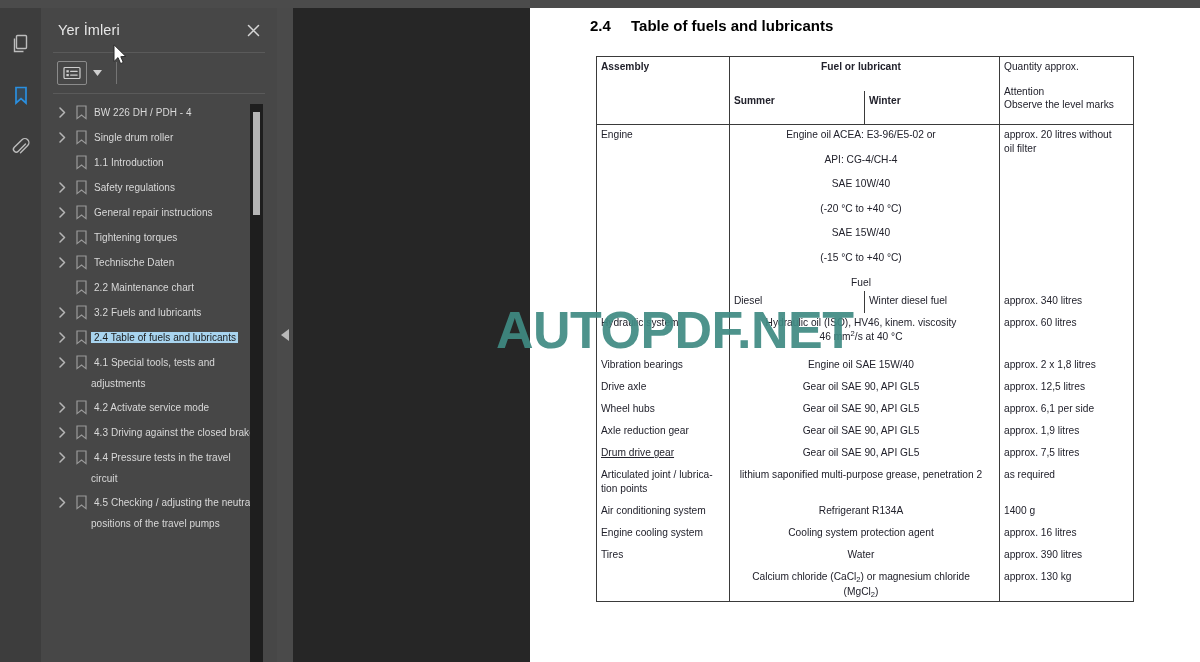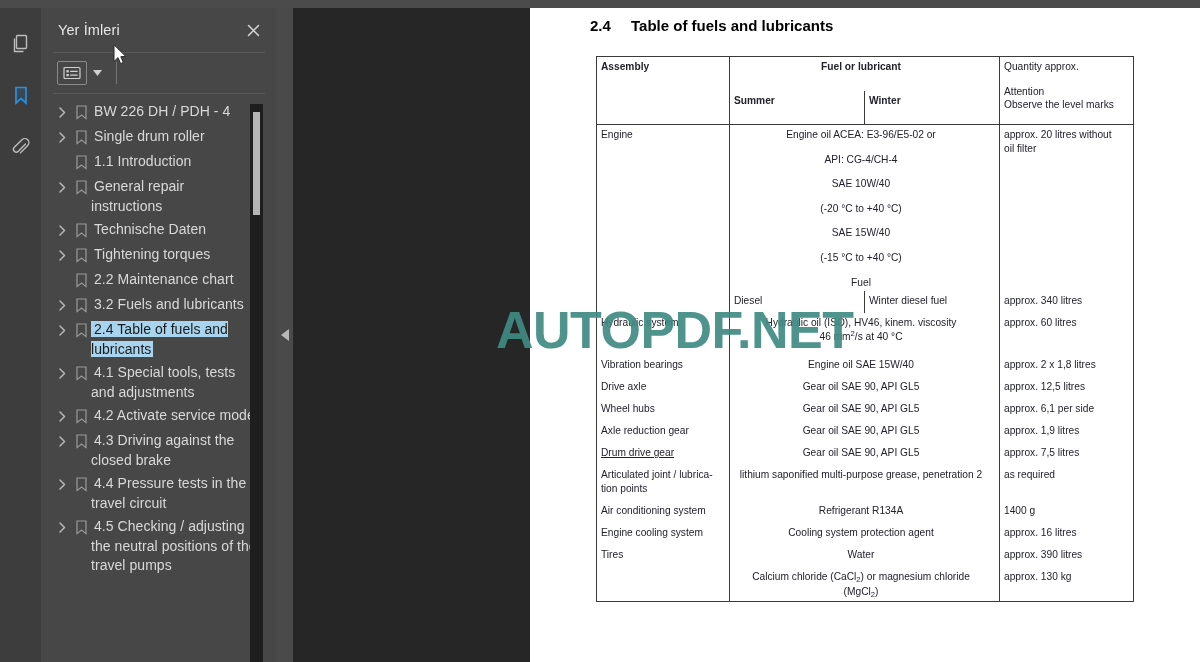--- a/index.html
+++ b/index.html
@@ -85,21 +85,21 @@
   }
   .twisty {
     width: 18px; flex: none; display: flex; justify-content: center;
     padding-top: 5px;
   }
   .bmk-ico {
     width: 20px; flex: none; display: flex; justify-content: center;
     padding-top: 3px;
   }
   .node-label {
-    color: #d9d9d9; font-size: 14px; line-height: 19.5px;
+    color: #d9d9d9; font-size: 10px; line-height: 19.5px;
     padding-left: 3px; letter-spacing: .05px;
   }
   .node.selected .node-label {
     background: #a8d4ef; color: #1b1b1b;
     outline: 1px dotted #4a4a4a; outline-offset: 0;
     padding-left: 3px; padding-right: 2px;
   }
 
   
   .sb-track {
@@ -282,47 +282,60 @@
             <div class="twisty">
               <svg width="7" height="11" viewBox="0 0 7 11" fill="none" stroke="#b6b6b6" stroke-width="1.5" stroke-linecap="round" stroke-linejoin="round">
                 <path d="M1 1 L5.5 5.5 L1 10"></path>
               </svg>
             </div>
             <div class="bmk-ico">
               <svg width="11" height="15" viewBox="0 0 11 15" fill="none" stroke="#9a9a9a" stroke-width="1.2">
                 <path d="M1 1 H10 V13.6 L5.5 10 L1 13.6 Z"></path>
               </svg>
             </div>
+            <div style="flex: 1 1 auto;"><span class="node-label">Safety regulations</span></div>
+          </div>
+          <div class="node">
+            <div class="twisty">
+              <svg width="7" height="11" viewBox="0 0 7 11" fill="none" stroke="#b6b6b6" stroke-width="1.5" stroke-linecap="round" stroke-linejoin="round">
+                <path d="M1 1 L5.5 5.5 L1 10"></path>
+              </svg>
+            </div>
+            <div class="bmk-ico">
+              <svg width="11" height="15" viewBox="0 0 11 15" fill="none" stroke="#9a9a9a" stroke-width="1.2">
+                <path d="M1 1 H10 V13.6 L5.5 10 L1 13.6 Z"></path>
+              </svg>
+            </div>
             <div style="flex: 1 1 auto;"><span class="node-label">General repair instructions</span></div>
           </div>
           <div class="node">
             <div class="twisty">
               <svg width="7" height="11" viewBox="0 0 7 11" fill="none" stroke="#b6b6b6" stroke-width="1.5" stroke-linecap="round" stroke-linejoin="round">
                 <path d="M1 1 L5.5 5.5 L1 10"></path>
               </svg>
             </div>
             <div class="bmk-ico">
               <svg width="11" height="15" viewBox="0 0 11 15" fill="none" stroke="#9a9a9a" stroke-width="1.2">
                 <path d="M1 1 H10 V13.6 L5.5 10 L1 13.6 Z"></path>
               </svg>
             </div>
+            <div style="flex: 1 1 auto;"><span class="node-label">Tightening torques</span></div>
+          </div>
+          <div class="node">
+            <div class="twisty">
+              <svg width="7" height="11" viewBox="0 0 7 11" fill="none" stroke="#b6b6b6" stroke-width="1.5" stroke-linecap="round" stroke-linejoin="round">
+                <path d="M1 1 L5.5 5.5 L1 10"></path>
+              </svg>
+            </div>
+            <div class="bmk-ico">
+              <svg width="11" height="15" viewBox="0 0 11 15" fill="none" stroke="#9a9a9a" stroke-width="1.2">
+                <path d="M1 1 H10 V13.6 L5.5 10 L1 13.6 Z"></path>
+              </svg>
+            </div>
             <div style="flex: 1 1 auto;"><span class="node-label">Technische Daten</span></div>
-          </div>
-          <div class="node">
-            <div class="twisty">
-              <svg width="7" height="11" viewBox="0 0 7 11" fill="none" stroke="#b6b6b6" stroke-width="1.5" stroke-linecap="round" stroke-linejoin="round">
-                <path d="M1 1 L5.5 5.5 L1 10"></path>
-              </svg>
-            </div>
-            <div class="bmk-ico">
-              <svg width="11" height="15" viewBox="0 0 11 15" fill="none" stroke="#9a9a9a" stroke-width="1.2">
-                <path d="M1 1 H10 V13.6 L5.5 10 L1 13.6 Z"></path>
-              </svg>
-            </div>
-            <div style="flex: 1 1 auto;"><span class="node-label">Tightening torques</span></div>
           </div>
           <div class="node">
             <div class="twisty"></div>
             <div class="bmk-ico">
               <svg width="11" height="15" viewBox="0 0 11 15" fill="none" stroke="#9a9a9a" stroke-width="1.2">
                 <path d="M1 1 H10 V13.6 L5.5 10 L1 13.6 Z"></path>
               </svg>
             </div>
             <div style="flex: 1 1 auto;"><span class="node-label">2.2 Maintenance chart</span></div>
           </div>

